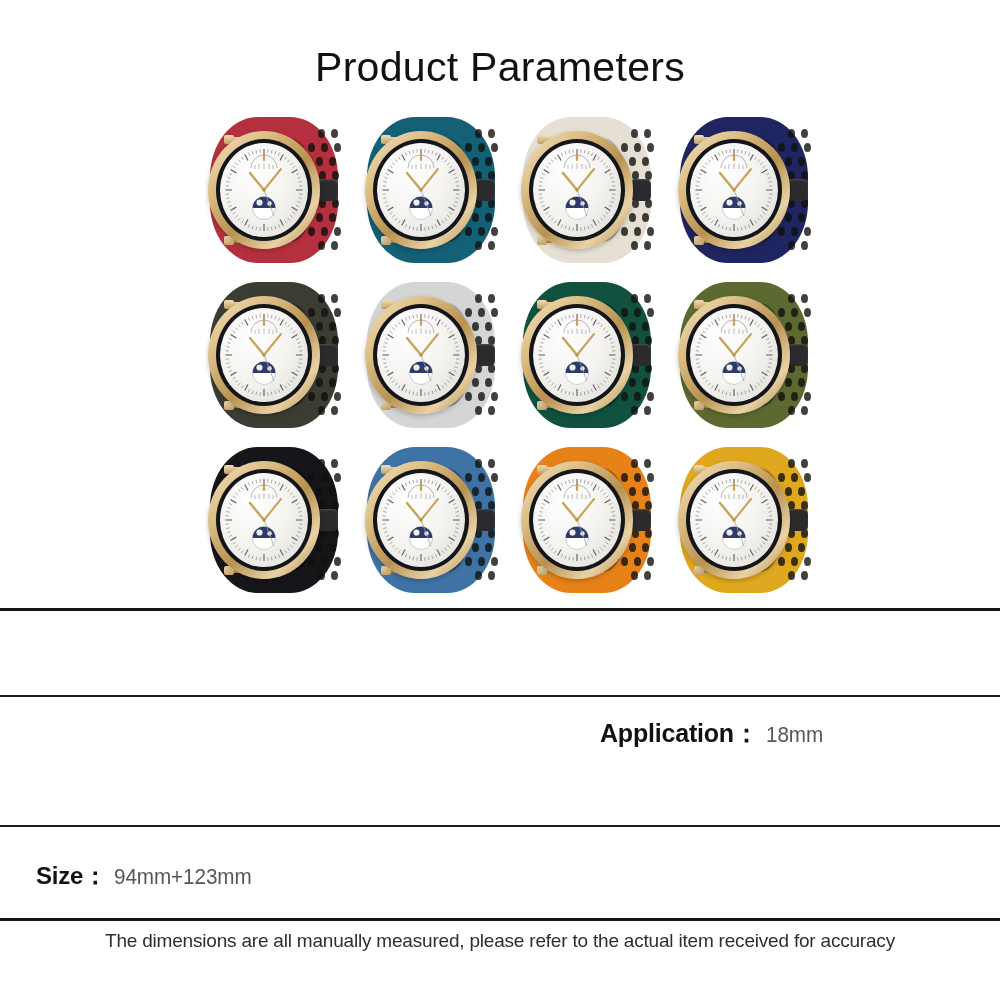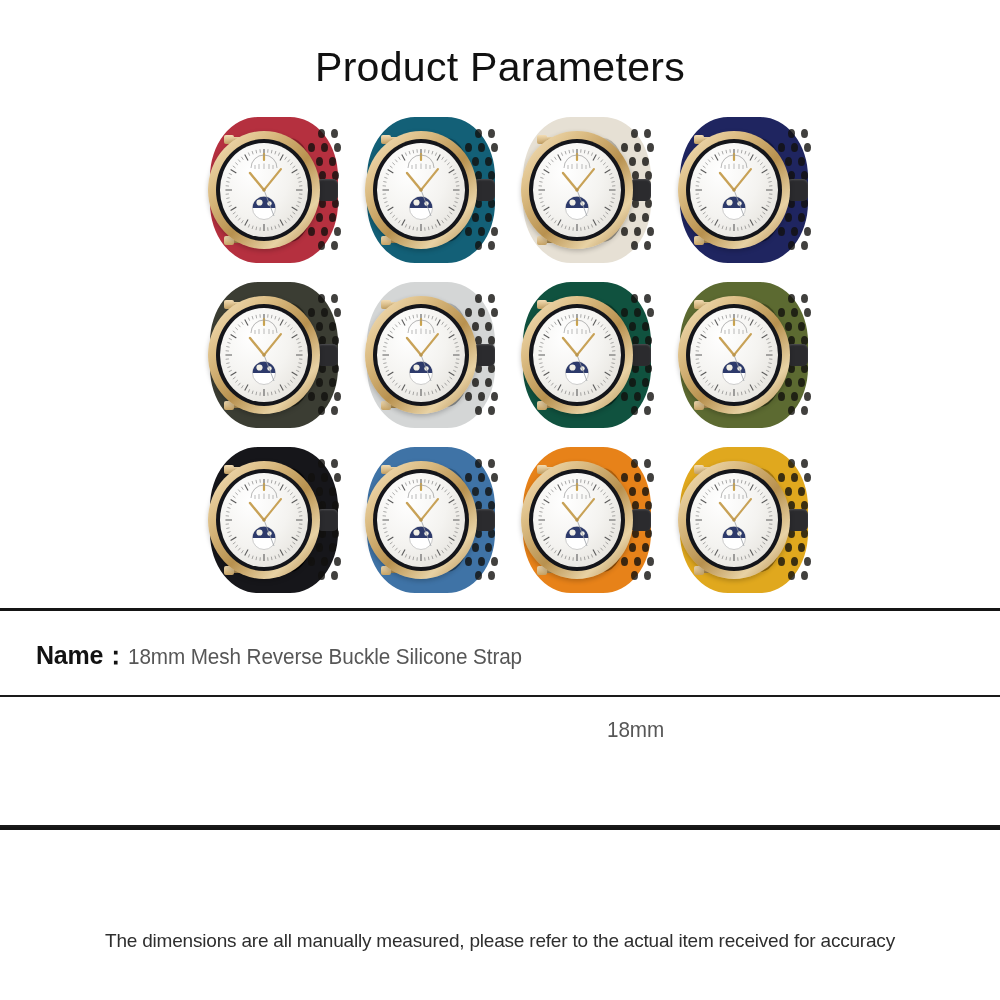--- a/index.html
+++ b/index.html
@@ -1908,33 +1908,36 @@
       </div>
     </div>
     </div>
   </div>
 
 <div class="spec">
 
   <div class="rule"></div>
 
   <div class="row r1">
-    <div class="cell name">
-      <span class="lbl">Name：</span>
-      <span class="val">18mm Mesh Reverse Buckle Silicone Strap</span>
-    </div>
   </div>
 
   <div class="rule thin"></div>
 
   <div class="row r2">
     <div class="cell app">
+      <span class="lbl">Application：</span>
       <span class="val" style="margin-left:7px">18mm</span>
     </div>
   </div>
 
   <div class="rule thin"></div>
 
+  <div class="row r3">
+    <div class="cell size">
+      <span class="lbl sm">Size：</span>
+      <span class="val" style="margin-left:7px">94mm+123mm</span>
+    </div>
+  </div>
 
   <div class="rule"></div>
 </div>
 
 <div class="footer">The dimensions are all manually measured, please refer to the actual item received for accuracy</div>
 
 </body></html>

